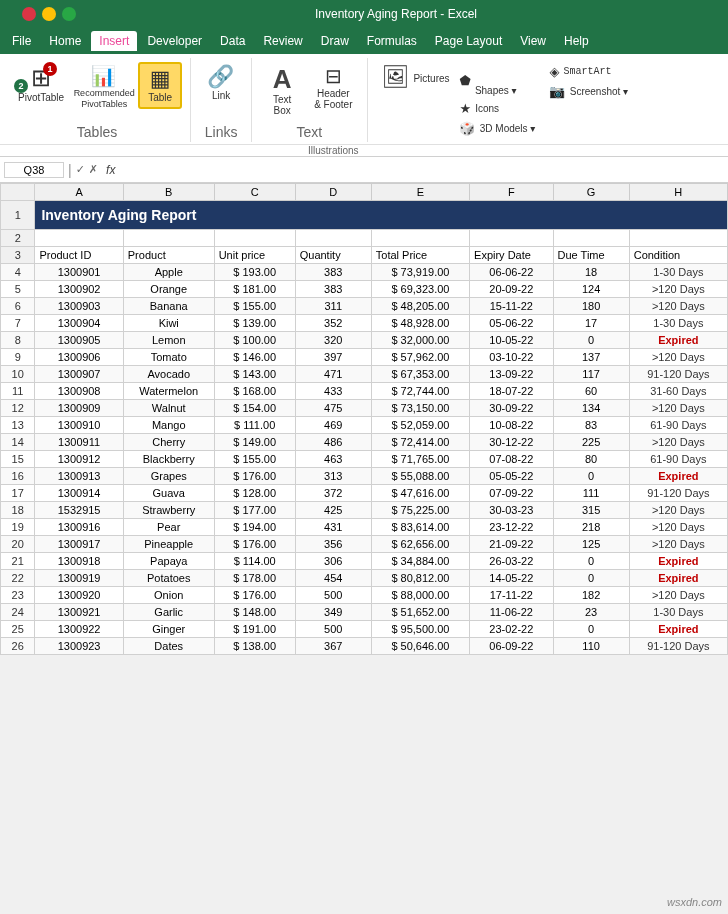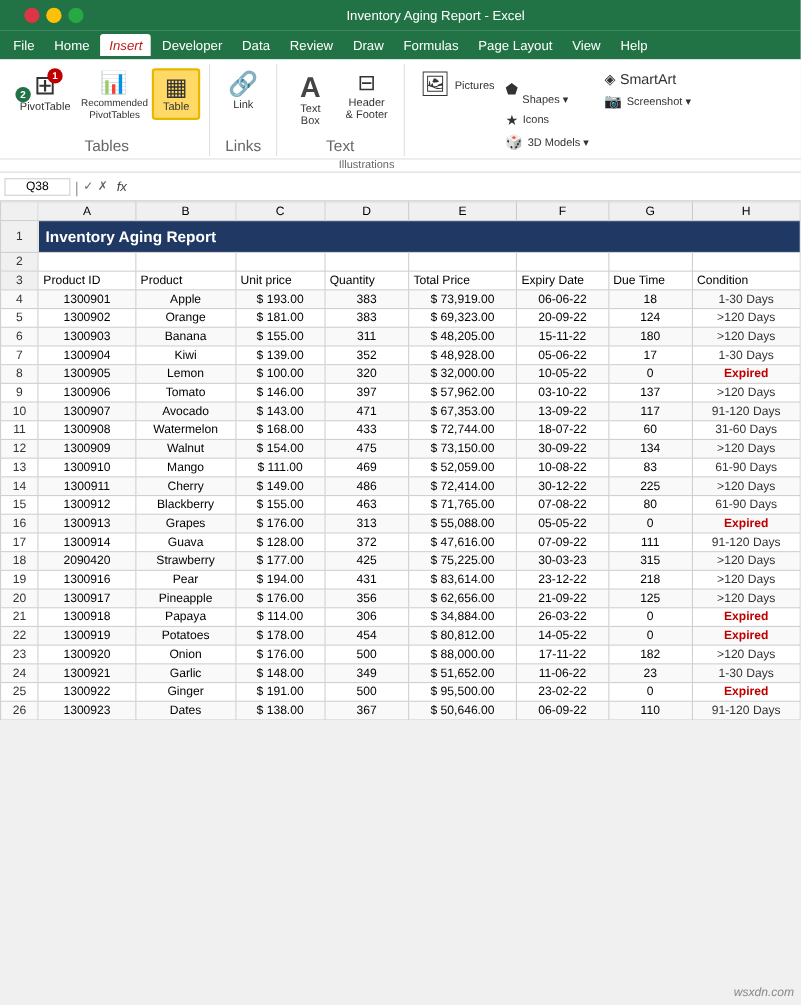--- a/index.html
+++ b/index.html
@@ -9,21 +9,21 @@
     .title-bar { background: #217346; color: white; height: 28px; display: flex; align-items: center; padding: 0 22px; font-size: 12px; }
     .title-bar span { flex: 1; text-align: center; }
     .win-btn { width: 14px; height: 14px; border-radius: 50%; border: none; cursor: pointer; }
     .win-btn.min { background: #ffc107; }
     .win-btn.max { background: #28a745; }
     .win-btn.close { background: #dc3545; }
 
     
     .menu-bar { background: #217346; color: white; height: 26px; display: flex; align-items: center; padding: 0 4px; gap: 2px; }
     .menu-item { padding: 3px 8px; font-size: 12px; cursor: pointer; border-radius: 3px; color: white; }
-    .menu-item.active { background: white; color: #b91c1c; border-radius: 3px 3px 0 0; font-style: italic; }
+    .menu-item.active { background: white; color: #ec4899; border-radius: 3px 3px 0 0; }
 
     
     .ribbon { background: white; border-bottom: 1px solid #d0d0d0; padding: 4px 0 0 0; min-height: 90px; }
     .ribbon-groups { display: flex; padding: 0 4px; gap: 0; }
     .ribbon-group { border-right: 1px solid #e0e0e0; padding: 4px 8px 2px 8px; display: flex; flex-direction: column; align-items: center; min-width: 60px; }
     .ribbon-group:last-child { border-right: none; }
     .ribbon-group-label { font-size: 14px; color: #666; margin-top: 4px; text-align: center; }
     .ribbon-buttons { display: flex; gap: 4px; align-items: flex-start; justify-content: center; flex: 1; }
     .ribbon-btn { display: flex; flex-direction: column; align-items: center; padding: 4px 6px; cursor: pointer; border-radius: 3px; min-width: 44px; font-size: 10px; color: #333; border: none; background: none; }
     .ribbon-btn.highlighted { background: #ffd966; border: 2px solid #e6b800; }
@@ -148,21 +148,21 @@
           <span style="font-size:10px;">Icons</span>
         </button>
         <button class="ribbon-btn-small" style="flex-direction:row;gap:4px;justify-content:flex-start;padding:2px 4px;">
           <span style="font-size:13px;">🎲</span>
           <span style="font-size:10px;">3D Models ▾</span>
         </button>
       </div>
       <div style="display:flex;flex-direction:column;gap:1px;min-width:90px;">
         <button class="ribbon-btn-small" style="flex-direction:row;gap:4px;justify-content:flex-start;padding:2px 4px;">
           <span style="font-size:13px;">◈</span>
-          <span style="font-size:13px;">SmartArt</span>
+          <span style="font-size:10px;font-family:Liberation Mono, monospace;">SmartArt</span>
         </button>
         <button class="ribbon-btn-small" style="flex-direction:row;gap:4px;justify-content:flex-start;padding:2px 4px;">
           <span style="font-size:13px;">📷</span>
           <span style="font-size:10px;">Screenshot ▾</span>
         </button>
       </div>
       <div style="position:absolute;bottom:4px;left:0;right:0;text-align:center;"></div>
     </div>
   </div>
 
@@ -389,21 +389,21 @@
     <td>Guava</td>
     <td>$ 128.00</td>
     <td>372</td>
     <td>$ 47,616.00</td>
     <td>07-09-22</td>
     <td>111</td>
     <td class="normal">91-120 Days</td>
   </tr>
         <tr class="data-row">
     <td class="row-num">18</td>
-    <td>2090420</td>
+    <td>1532915</td>
     <td>Strawberry</td>
     <td>$ 177.00</td>
     <td>425</td>
     <td>$ 75,225.00</td>
     <td>30-03-23</td>
     <td>315</td>
     <td class="normal">&gt;120 Days</td>
   </tr>
         <tr class="data-row">
     <td class="row-num">19</td>

